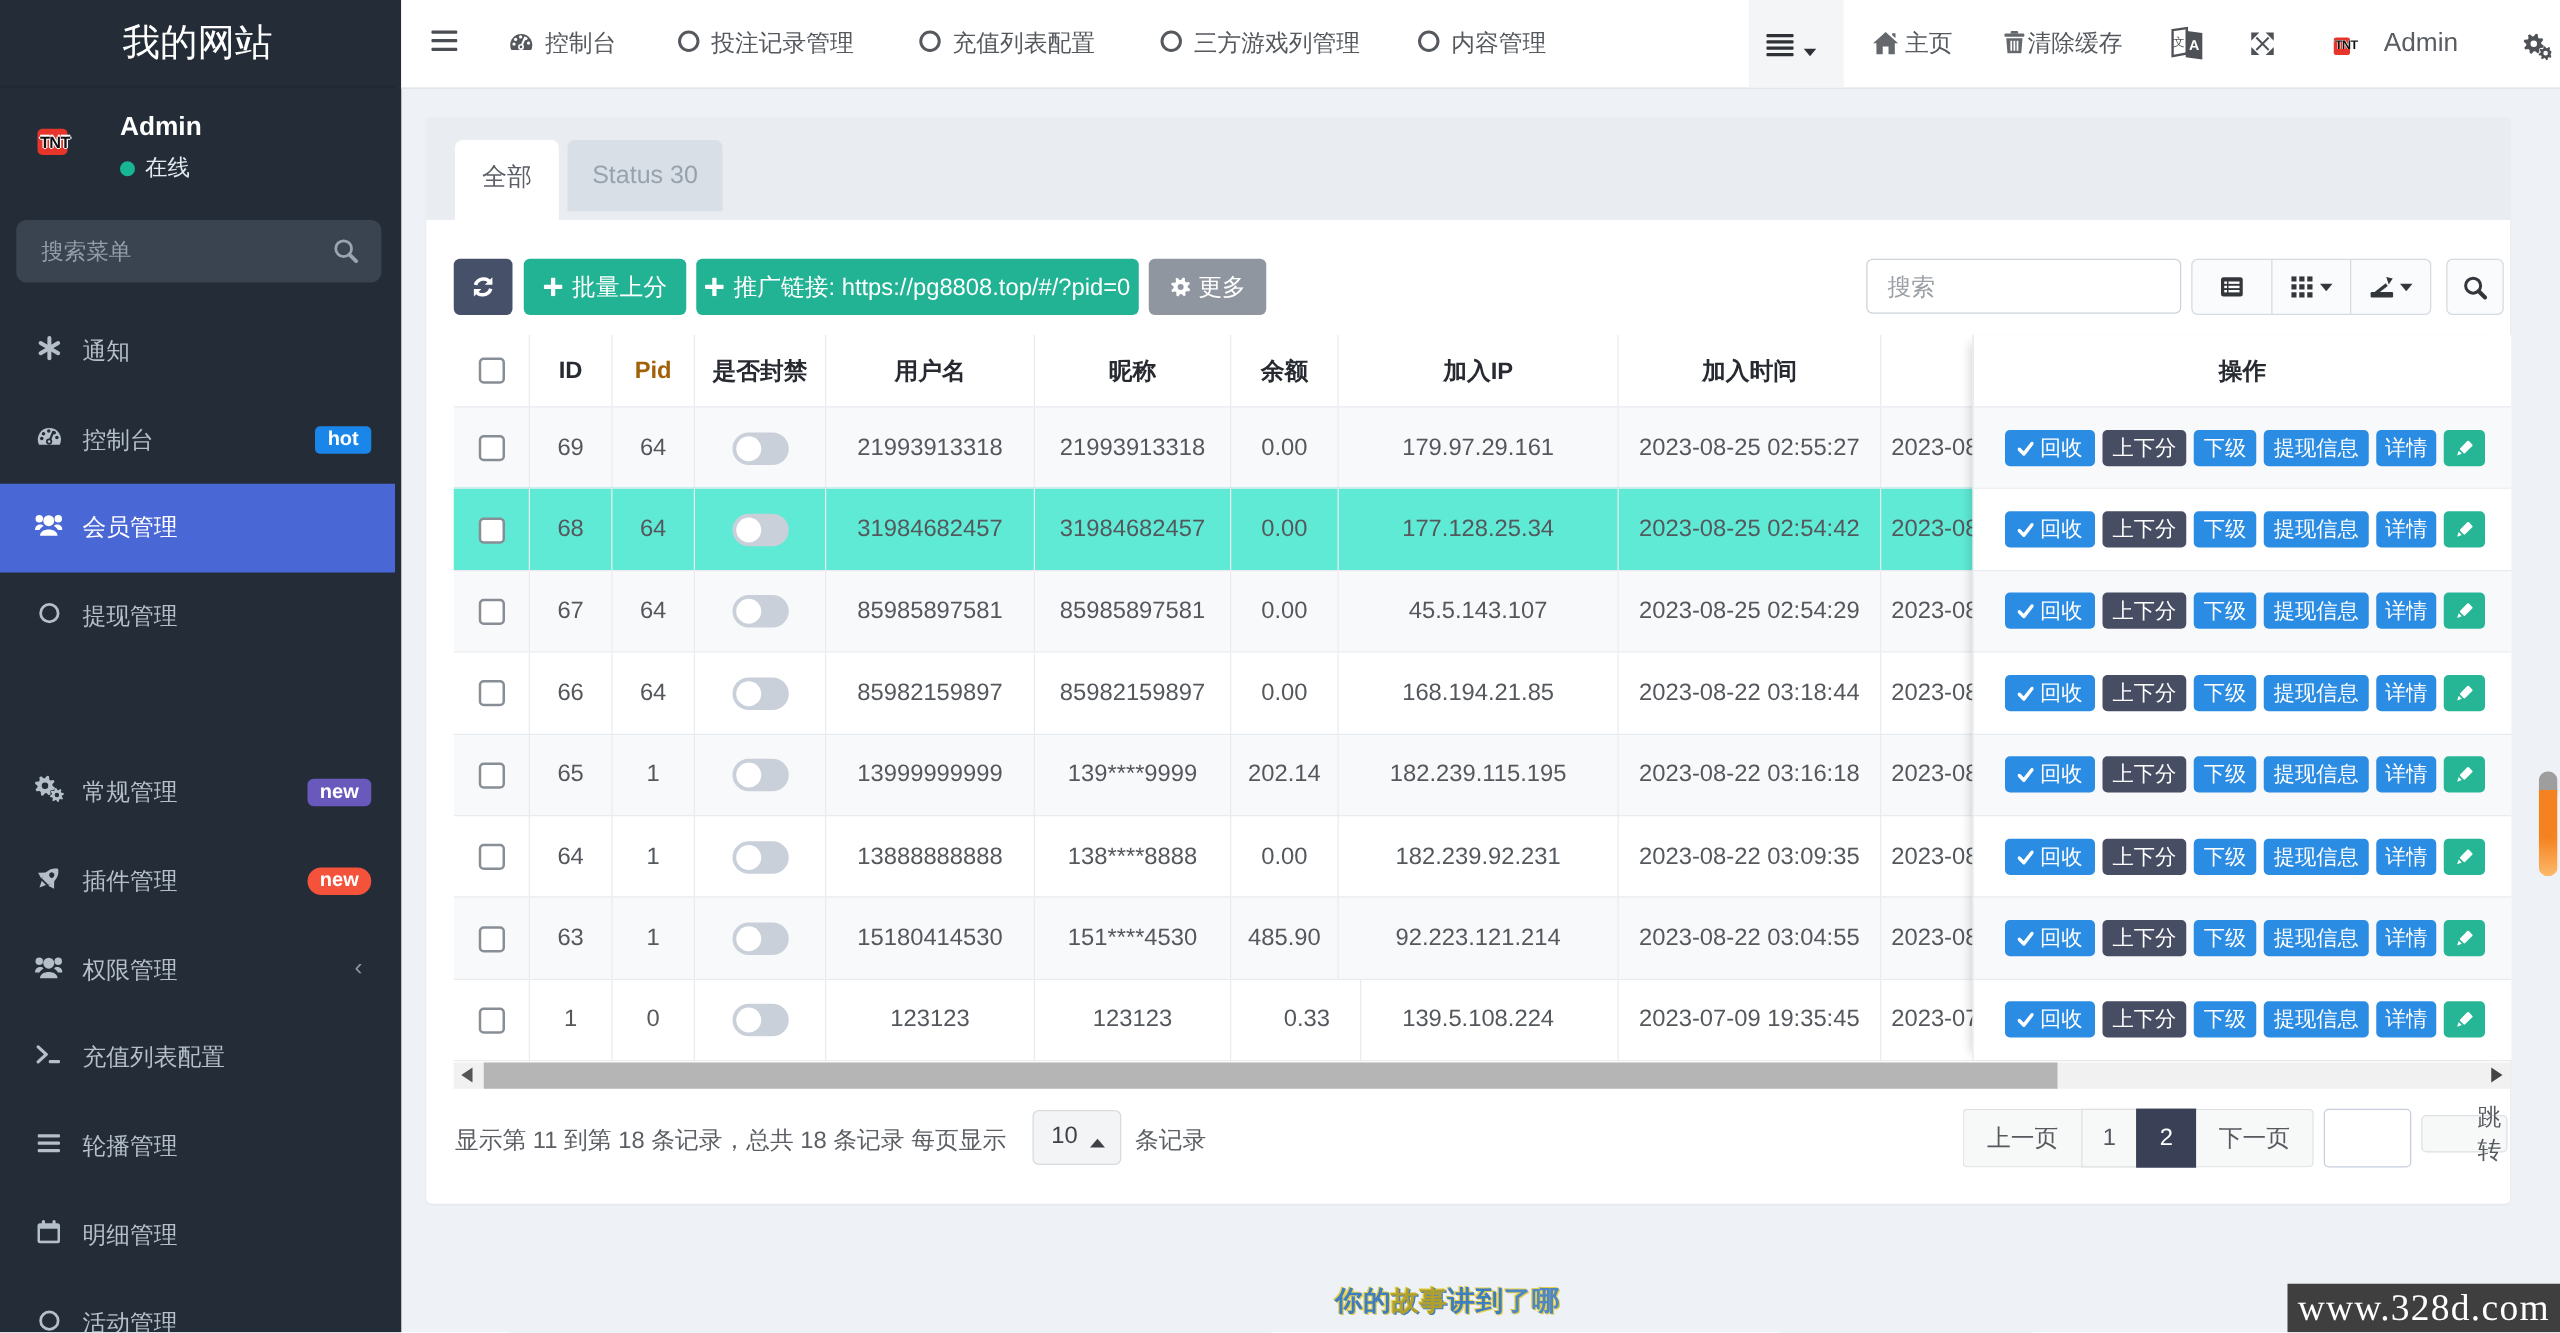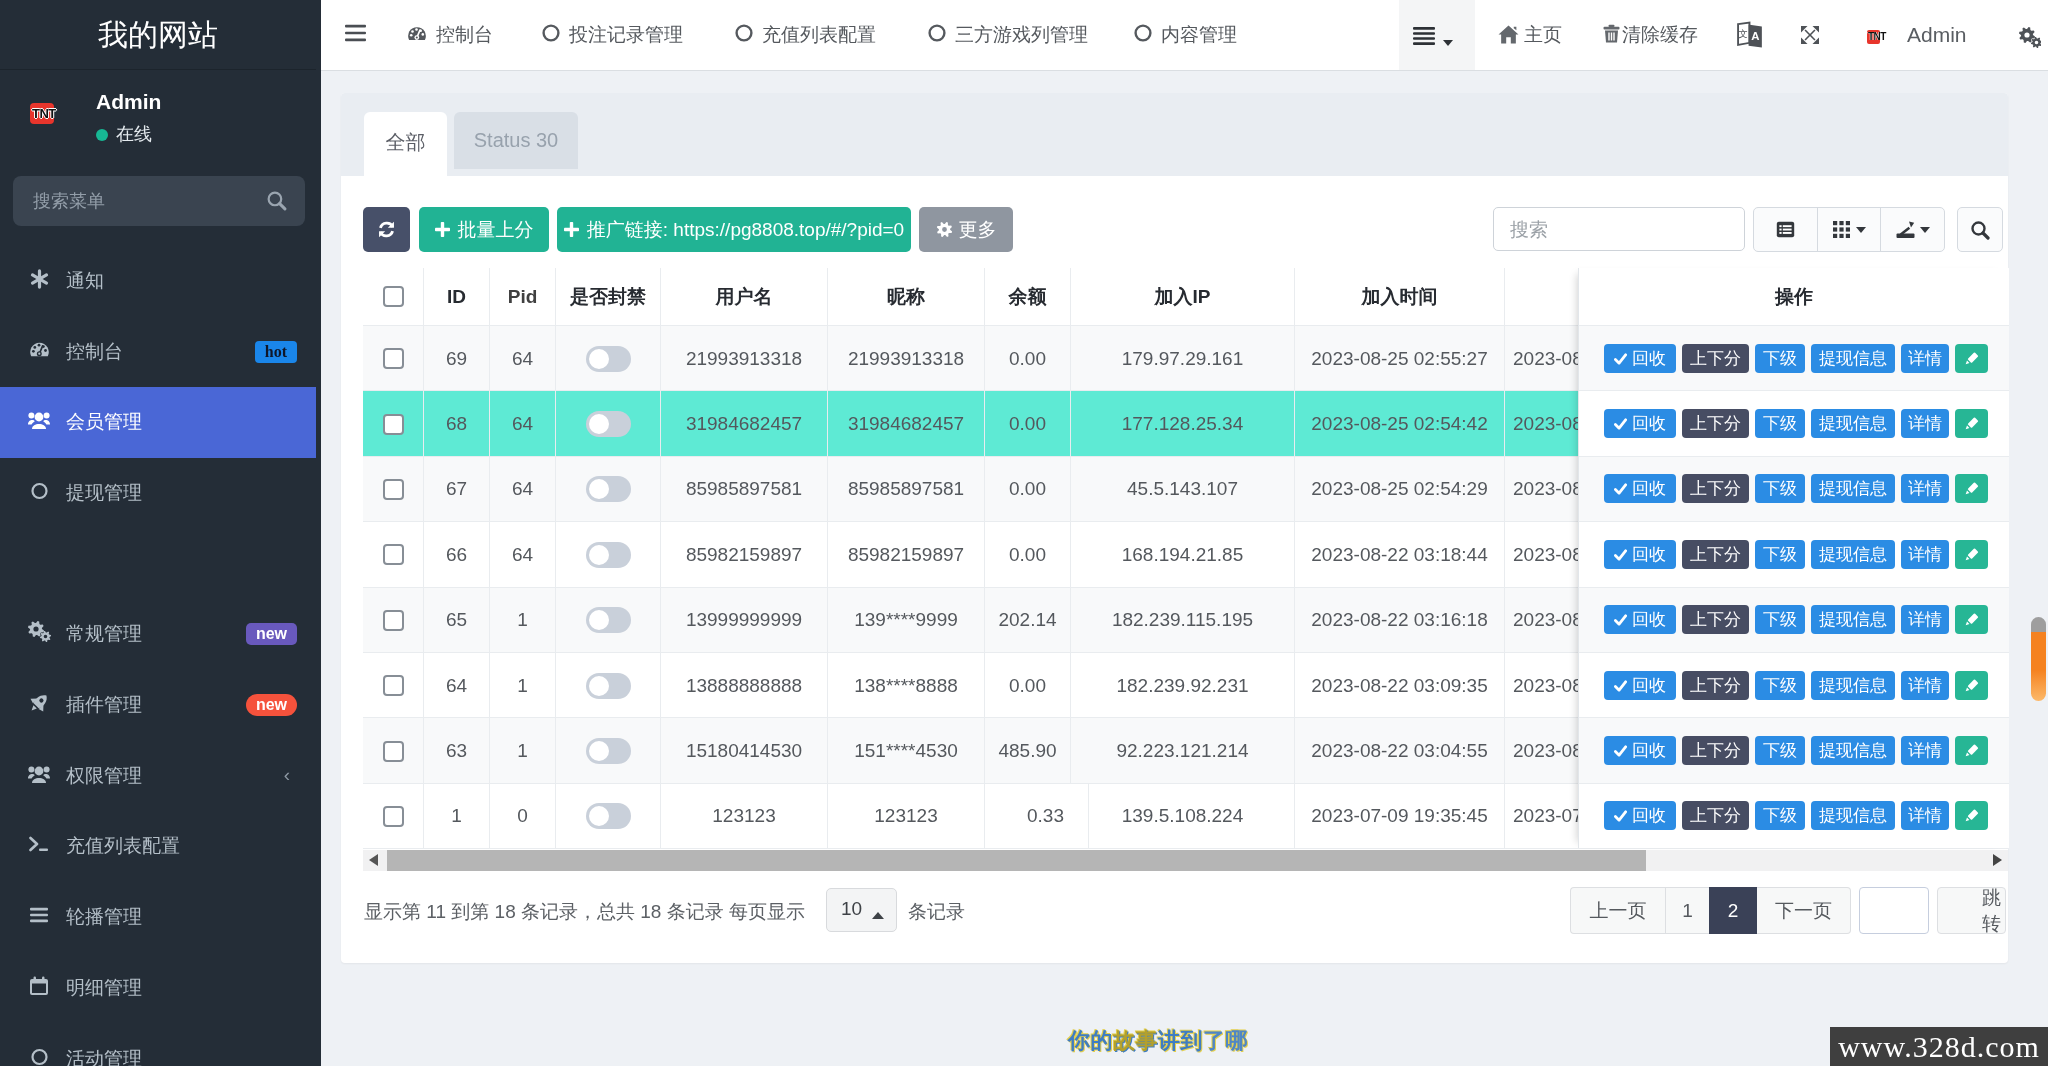--- a/index.html
+++ b/index.html
@@ -95,21 +95,21 @@
 
 <div style="position:absolute;left:22px;top:175px;width:1645px;height:580.2px;border-bottom:1px solid #e9ecef;box-sizing:content-box;">
   <div style="position:absolute;left:0;top:0;width:1645px;height:57px;background:#fff;">
           <div class="th" style="left:0px;width:61px;">
             <span style="display:inline-block;width:17px;height:17px;border:2px solid #878e96;border-radius:4px;background:#fff;vertical-align:middle;"></span>
           </div>
           <div class="th" style="left:61px;width:66px;">
             <b style="font-size:19px;color:#272b31;">ID</b>
           </div>
           <div class="th" style="left:127px;width:66px;">
-            <b style="font-size:19px;color:#404040;">Pid</b>
+            <b style="font-size:19px;color:#a16207;">Pid</b>
           </div>
           <div class="th" style="left:193px;width:105px;">
             <b style="font-size:19px;color:#272b31;">是否封禁</b>
           </div>
           <div class="th" style="left:298px;width:167px;">
             <b style="font-size:19px;color:#272b31;">用户名</b>
           </div>
           <div class="th" style="left:465px;width:157px;">
             <b style="font-size:19px;color:#272b31;">昵称</b>
           </div>
@@ -449,21 +449,21 @@
     <span style="position:absolute;right:12px;top:16px;"><span style="display:inline-block;width:0;height:0;border-left:6px solid transparent;border-right:6px solid transparent;border-bottom:7px solid #3e4247;"></span></span>
   </span>
   <span style="position:absolute;left:545px;top:12px;font-size:19px;color:#5c6065;">条记录</span>
   <div style="position:absolute;left:1207px;top:0;display:flex;justify-content:center;">
     <span style="display:inline-flex;align-items:center;justify-content:center;height:47px;background:#f7f8f8;border:1px solid #dddfe2;font-size:19px;color:#55595e;box-sizing:border-box;width:95px;border-right:none;border-radius:4px 0 0 4px;">上一页</span>
     <span style="display:inline-flex;align-items:center;justify-content:center;height:47px;background:#f7f8f8;border:1px solid #dddfe2;font-size:19px;color:#55595e;box-sizing:border-box;width:44px;border-right:none;">1</span>
     <span style="display:inline-flex;align-items:center;justify-content:center;height:47px;background:#f7f8f8;border:1px solid #dddfe2;font-size:19px;color:#55595e;box-sizing:border-box;width:48px;background:#3a4157;border-color:#3a4157;color:#fff;">2</span>
     <span style="display:inline-flex;align-items:center;justify-content:center;height:47px;background:#f7f8f8;border:1px solid #dddfe2;font-size:19px;color:#55595e;box-sizing:border-box;width:94px;border-left:none;border-radius:0 4px 4px 0;">下一页</span>
   </div>
   <span style="position:absolute;left:1496px;top:0;width:70px;height:47px;background:#fff;border:1px solid #c6cede;border-radius:4px;box-sizing:border-box;"></span>
-  <span style="position:absolute;left:1574px;top:0;"><span style="display:inline-flex;align-items:center;justify-content:center;height:47px;background:#f7f8f8;border:1px solid #dddfe2;font-size:19px;color:#55595e;box-sizing:border-box;width:69px;border-radius:4px;padding-left:44px;">跳转</span></span>
+  <span style="position:absolute;left:1574px;top:0;"><span style="display:inline-flex;align-items:center;justify-content:center;height:30px;background:#f7f8f8;border:1px solid #dddfe2;font-size:19px;color:#55595e;box-sizing:border-box;width:69px;border-radius:4px;padding-left:44px;">跳转</span></span>
 </div>
 </div>
 
 <div style="position:absolute;left:1068px;top:1026px;width:220px;font-size:22px;font-weight:bold;letter-spacing:0.5px;color:#3f7dc2;text-shadow:1px 1px 0 #e3cf4e,-1px -1px 0 #e3cf4e;">你的<span style="color:#b3a02c;text-shadow:1px 1px 0 #3f7dc2,-1px -1px 0 #e3cf4e;">故事</span>讲到<span style="color:#4f86c4;">了哪</span></div>
 <div style="position:absolute;left:1830px;top:1027px;width:218px;height:39px;background:#3f3f3f;color:#fff;font-family:'Liberation Serif',serif;font-size:30px;letter-spacing:1px;display:flex;align-items:center;justify-content:center;">www.328d.com</div>
 <div style="position:absolute;left:2031px;top:617px;width:15px;height:84px;border-radius:8px;overflow:hidden;">
   <div style="position:absolute;left:0;top:0;width:15px;height:18px;background:#9e9e9e;"></div>
   <div style="position:absolute;left:0;top:15px;width:15px;height:69px;background:linear-gradient(#f58220,#f58220 55%,#fcb96a);"></div>
 </div>
 
@@ -495,21 +495,21 @@
             <circle cx="4.4" cy="11.8" r="1.4" fill="#242d37"></circle>
             <circle cx="5.8" cy="7.9" r="1.4" fill="#242d37"></circle>
             <circle cx="10.0" cy="5.7" r="1.4" fill="#242d37"></circle>
             <circle cx="14.4" cy="7.1" r="1.4" fill="#242d37"></circle>
             <circle cx="16.5" cy="11.0" r="1.4" fill="#242d37"></circle>
             <line x1="10.9" y1="13.0" x2="13.6" y2="6.4" stroke="#242d37" stroke-width="1.7" stroke-linecap="round"></line>
             <circle cx="10.3" cy="14.2" r="2.5" fill="#242d37"></circle>
             <circle cx="10.3" cy="14.2" r="1.1" fill="#b4bfc8"></circle>
           </svg></span>
         <span style="position:absolute;left:66px;top:50%;transform:translateY(-50%);font-size:19px;">控制台</span>
-        <span style="position:absolute;right:19px;top:50%;transform:translateY(-50%);background:#1a86ea;color:#0f172a;font-size:16px;font-weight:bold;padding:2px 10px;border-radius:4px;font-family:Liberation Serif, serif;">hot</span>
+        <span style="position:absolute;right:19px;top:50%;transform:translateY(-50%);background:#1a86ea;color:#ffffff;font-size:16px;font-weight:bold;padding:2px 10px;border-radius:4px;">hot</span>
       </div>
       <div style="position:absolute;left:0;top:386.9px;width:316px;height:70.7px;background:#4a67d6;color:#ffffff;">
         <span style="position:absolute;left:27px;top:50%;transform:translateY(-50%);width:24px;text-align:center;"><svg width="22" height="22" viewBox="0 0 22 22" style="">
             <g fill="#ffffff">
               <circle cx="11.0" cy="8.0" r="4.4"></circle>
               <path d="M4.0,20.0 C4.0,13.4 18.0,13.4 18.0,20.0 Z"></path>
               <circle cx="3.4" cy="6.4" r="3.0"></circle>
               <circle cx="18.6" cy="6.4" r="3.0"></circle>
               <path d="M0.0,15.5 C0.0,10.6 5.5,10.2 6.8,12.2 C4.2,13.8 3.6,15.5 3.6,15.5 Z"></path>
               <path d="M22.0,15.5 C22.0,10.6 16.5,10.2 15.2,12.2 C17.8,13.8 18.4,15.5 18.4,15.5 Z"></path>

